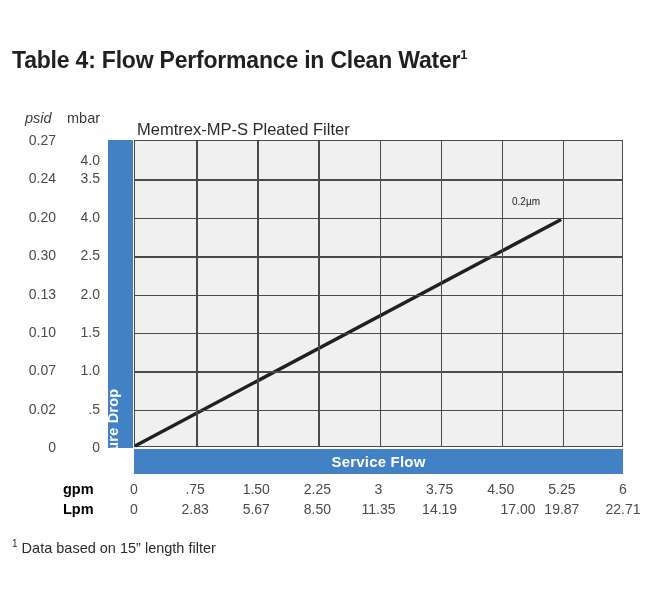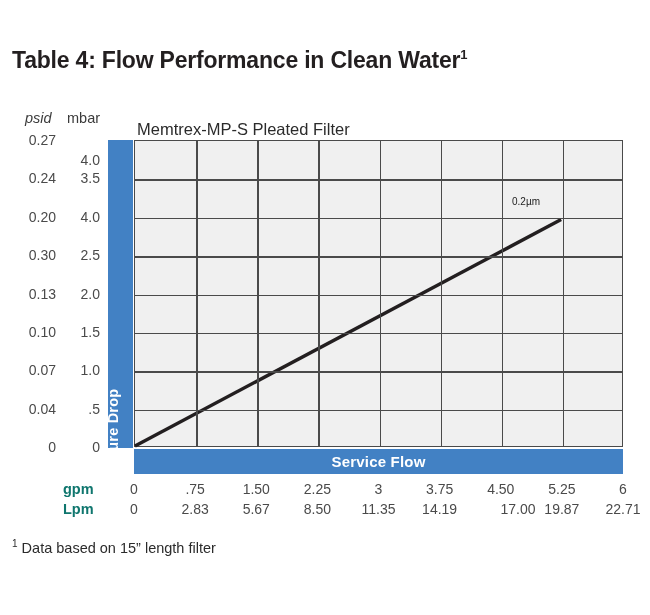--- a/index.html
+++ b/index.html
@@ -134,21 +134,21 @@
     transform: translateY(-50%);
   }
   .ytick.psid { left: 18px;  width: 38px; }
   .ytick.mbar { left: 62px;  width: 38px; }
 
   
   .xrow-head {
     position: absolute;
     font-size: 14.5px;
     font-weight: bold;
-    color: #0f766e;
+    color: #000000;
     text-align: left;
     white-space: nowrap;
   }
   #gpm-header { left: 63px; top: 481px; }
   #lpm-header { left: 63px; top: 501px; }
 
   .xtick {
     position: absolute;
     font-size: 14px;
     color: #4a4a4a;
@@ -216,21 +216,21 @@
 </div>
 
 <div class="xrow-head" id="gpm-header">gpm</div>
 <div class="xrow-head" id="lpm-header">Lpm</div>
 
 <div id="footnote">
   <span class="sup">1</span><span> Data based on 15” length filter</span>
 </div>
 
 <div class="ytick psid" style="top: 447px;">0</div>
-<div class="ytick psid" style="top: 408.625px;">0.04</div>
+<div class="ytick psid" style="top: 408.625px;">0.02</div>
 <div class="ytick psid" style="top: 370.25px;">0.07</div>
 <div class="ytick psid" style="top: 331.875px;">0.10</div>
 <div class="ytick psid" style="top: 293.5px;">0.13</div>
 <div class="ytick psid" style="top: 255.125px;">0.30</div>
 <div class="ytick psid" style="top: 216.75px;">0.20</div>
 <div class="ytick psid" style="top: 178.375px;">0.24</div>
 <div class="ytick psid" style="top: 140px;">0.27</div>
 <div class="ytick mbar" style="top: 447px;">0</div>
 <div class="ytick mbar" style="top: 408.625px;">.5</div>
 <div class="ytick mbar" style="top: 370.25px;">1.0</div>

